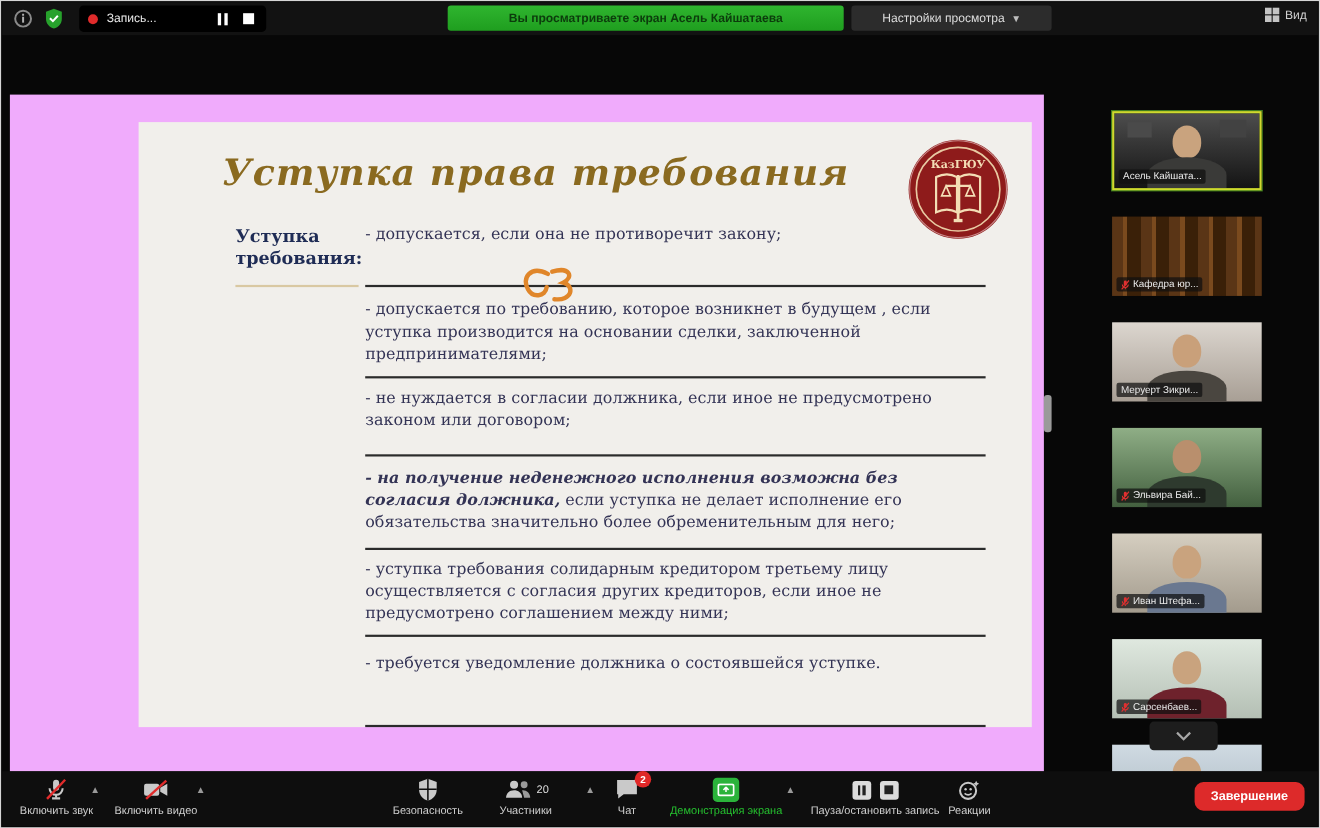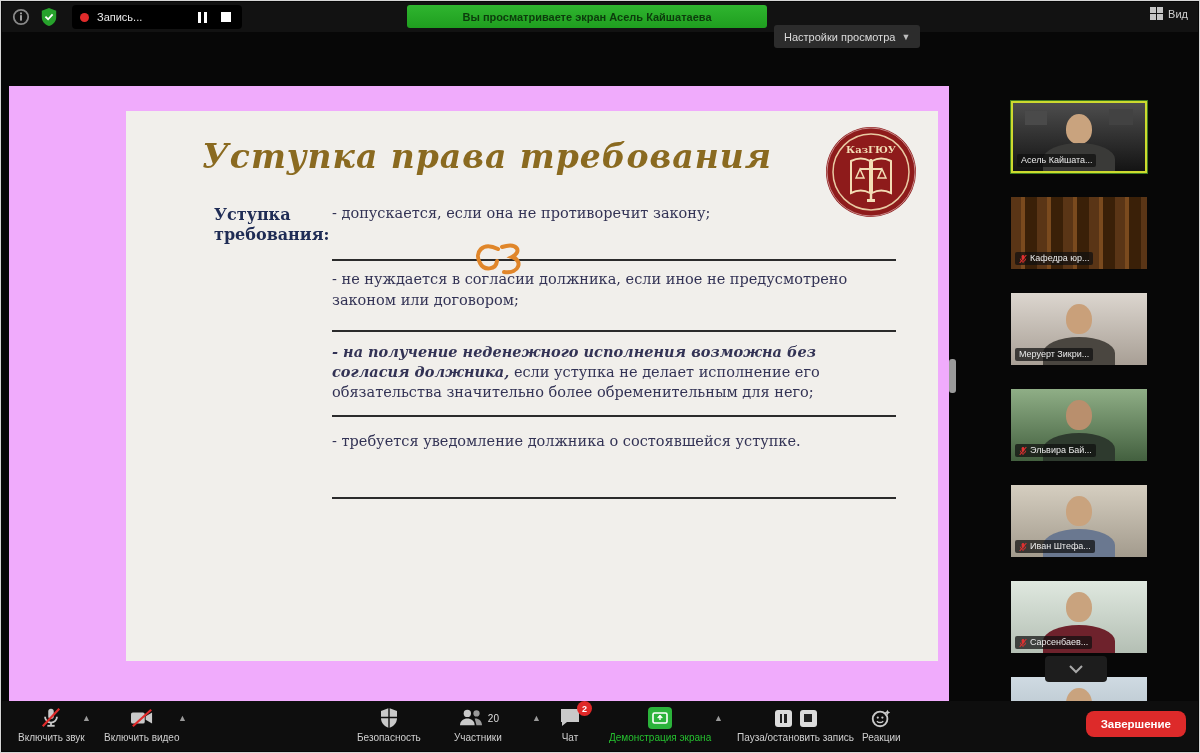--- a/index.html
+++ b/index.html
@@ -11,21 +11,21 @@
   .tb-icon { position:absolute; top:4px; width:22px; height:22px; display:flex; align-items:center; justify-content:center; }
   #info-icon { left:8px; }
   #shield-icon { left:36px; }
   #record-pill { position:absolute; left:70px; top:3px; height:24px; width:170px; background:#000; border-radius:4px; display:flex; align-items:center; padding:0 8px; gap:8px; }
   #rec-dot { width:9px; height:9px; border-radius:50%; background:#e02b2b; }
   #rec-label { color:#e8e8e8; font-size:11px; flex:1; }
   .pill-btn { width:16px; height:16px; display:flex; align-items:center; justify-content:center; cursor:pointer; }
   .pause-bars { display:flex; gap:3px; } .pause-bars i { width:3px; height:11px; background:#fff; display:block; }
   .stop-sq { width:10px; height:10px; background:#fff; }
   #banner { position:absolute; left:405px; top:3px; width:360px; height:23px; background:linear-gradient(#2fb52f,#1f9e1f); border-radius:3px; color:#0c3c0c; font-size:11px; font-weight:bold; display:flex; align-items:center; justify-content:center; }
-  #view-settings { position:absolute; left:772px; top:3px; height:23px; background:#2c2c2c; border-radius:3px; color:#dcdcdc; font-size:11px; display:flex; align-items:center; padding:0 10px; gap:6px;margin-top:20px; }
+  #view-settings { position:absolute; left:772px; top:3px; height:23px; background:#2c2c2c; border-radius:3px; color:#dcdcdc; font-size:11px; display:flex; align-items:center; padding:0 28px; gap:6px; }
   #view-settings .caret { color:#bdbdbd; font-size:9px; }
   #view-btn { position:absolute; right:10px; top:5px; color:#cfcfcf; font-size:11px; display:flex; align-items:center; gap:5px; }
   .grid-ico { width:13px; height:13px; display:grid; grid-template-columns:1fr 1fr; gap:1px; }
   .grid-ico i { background:#c4c4c4; }
 
   
   #share-area { position:absolute; left:8px; top:85px; width:940px; height:618px; background:#f0abfc; }
   #scroll-thumb { position:absolute; right:-7px; top:273px; width:7px; height:34px; background:#9a9a9a; border-radius:3px; }
   #slide { position:absolute; left:117px; top:25px; width:812px; height:550px; background:#f1efeb; }
   #slide-title { margin:26px 150px 0 60px; text-align:center; font-family:"DejaVu Serif", serif; font-style:italic; font-weight:bold; font-size:33px; color:#8a6a20; letter-spacing:1px; }
@@ -138,22 +138,24 @@
         <div id="side-label">Уступка требования:</div>
         <div id="bullets">
           <div id="ornament">
             <svg width="52" height="38" viewBox="0 0 52 38">
               <path d="M26 8 C10 0 2 12 8 22 C12 30 24 29 25 20" fill="none" stroke="#e0862a" stroke-width="4" stroke-linecap="round"></path>
               <path d="M30 6 C46 1 50 11 40 16 C51 19 48 33 32 31" fill="none" stroke="#e0862a" stroke-width="4" stroke-linecap="round"></path>
             </svg>
           </div>
 
         <div class="section s1"><span>- допускается, если она не противоречит закону;</span></div>
+            <div class="section s2"><span>- допускается по требованию, которое возникнет в будущем , если уступка производится на основании сделки, заключенной предпринимателями;</span></div>
             <div class="section s3"><span>- не нуждается в согласии должника, если иное не предусмотрено законом или договором;</span></div>
             <div class="section s4"><span class="lead">- на получение неденежного исполнения возможна без согласия должника,</span><span> если уступка не делает исполнение его обязательства значительно более обременительным для него;</span></div>
+            <div class="section s5"><span>- уступка требования солидарным кредитором третьему лицу осуществляется с согласия других кредиторов, если иное не предусмотрено соглашением между ними;</span></div>
             <div class="section s6"><span>- требуется уведомление должника о состоявшейся уступке.</span></div>
           </div>
       </div>
     </div>
     <div id="scroll-thumb"></div>
   </div>
 
   <div id="filmstrip">
       <div class="tile active frames" style="background: linear-gradient(rgb(77, 77, 77), rgb(20, 20, 20));">
         <div class="head" style="background: rgb(201, 163, 126);"></div>

